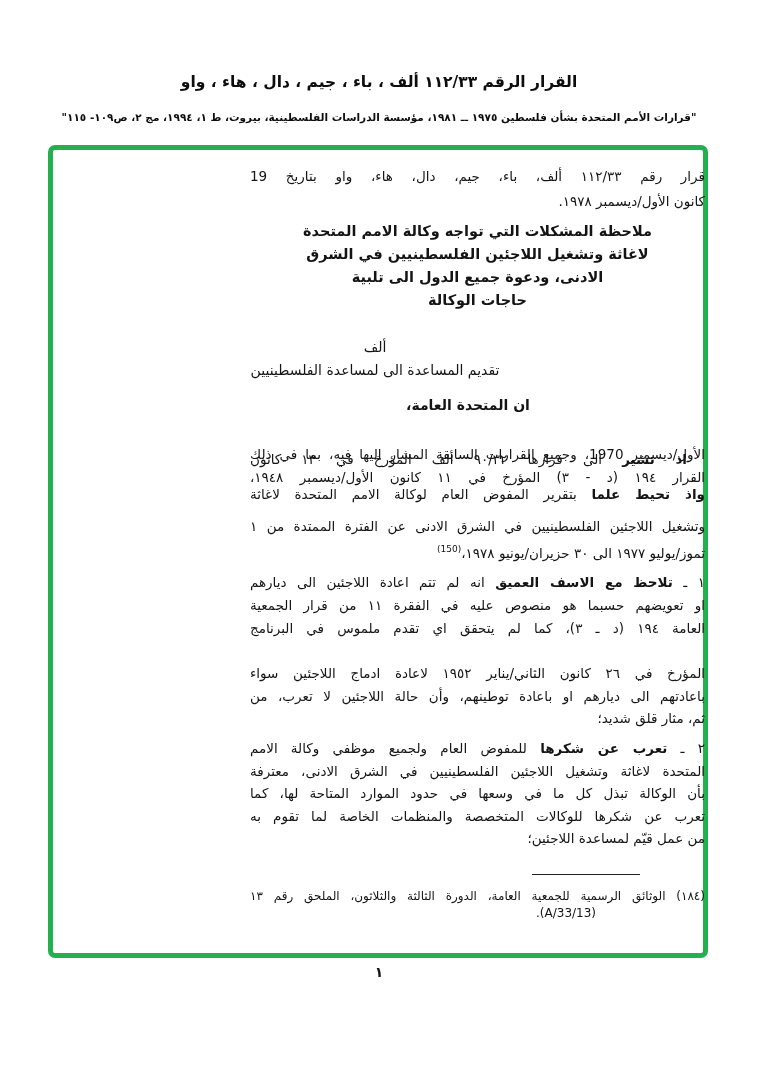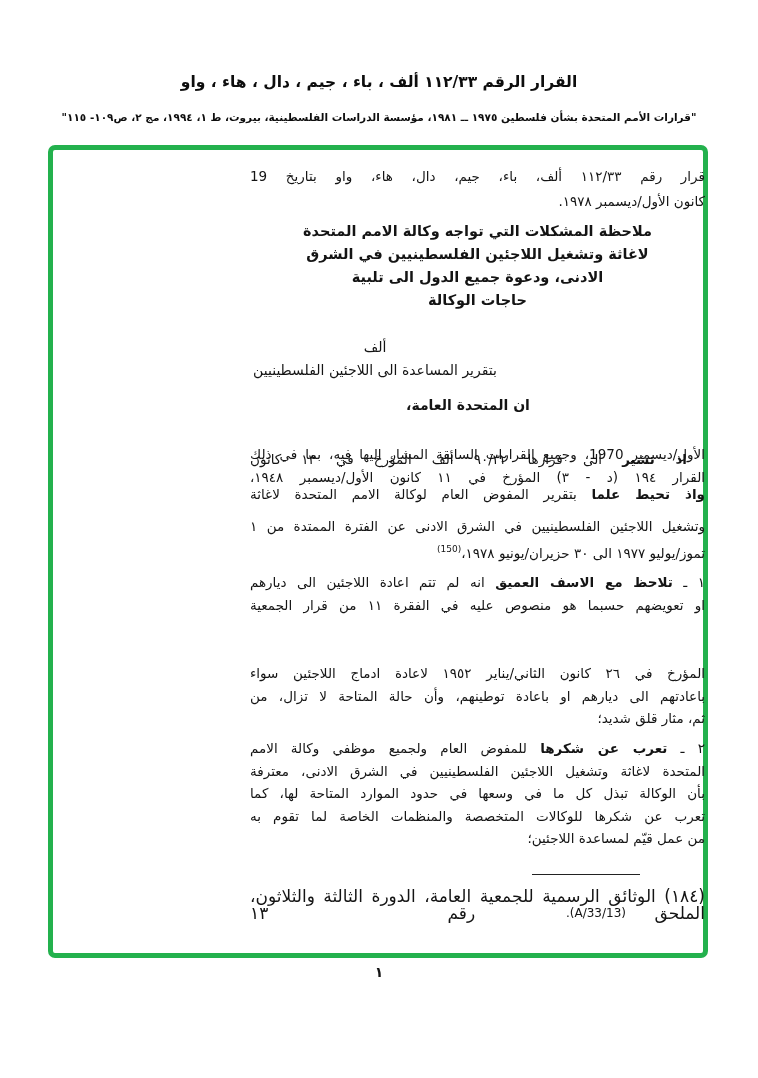--- a/index.html
+++ b/index.html
@@ -11,23 +11,23 @@
   .frame{top:145px;left:48px;width:650px;height:803px;border:5px solid #23b14d;border-radius:7px;}
   .ln{left:250px;width:455px;font-size:13.5px;line-height:20px;}
   .j{text-align:justify;text-align-last:justify;}
   .r{text-align:right;}
   .b{font-weight:bold;}
   .tb{left:250px;width:455px;text-align:center;font-weight:bold;font-size:14.5px;line-height:20px;}
   .sec{left:250px;width:250px;text-align:center;font-weight:normal;font-size:14px;line-height:20px;}
   .opening{left:398px;width:140px;text-align:center;font-weight:bold;font-size:14px;}
   .indent1{padding-right:18px;box-sizing:border-box;margin-top:28px;}
   sup{font-size:9px;vertical-align:super;}
-  .fn{font-size:17px;line-height:17px;}
+  .fn{font-size:12px;line-height:17px;}
   .fn-rule{left:532px;top:874px;width:108px;border-top:1.5px solid #222;}
-  .fn-ref{left:536px;top:906px;width:90px;text-align:right;font-size:12px;}
+  .fn-ref{left:536px;top:906px;width:90px;text-align:left;font-size:12px;}
   .pagenum{top:964px;left:0;width:758px;text-align:center;font-size:14px;font-weight:bold;}
 </style>
 </head>
 <body>
 
 <div class="page" lang="ar">
 
   <div class="abs hdr-title">القرار الرقم ١١٢/٣٣ ألف ، باء ، جيم ، دال ، هاء ، واو</div>
   <div class="abs hdr-src">"قرارات الأمم المتحدة بشأن فلسطين ١٩٧٥ ــ ١٩٨١، مؤسسة الدراسات الفلسطينية، بيروت، ط ١، ١٩٩٤، مج ٢، ص١٠٩- ١١٥"</div>
 
@@ -35,36 +35,37 @@
 
   <div class="abs ln j" style="top:166px">قرار رقم ١١٢/٣٣ ألف، باء، جيم، دال، هاء، واو بتاريخ 19</div>
   <div class="abs ln r" style="top:191px">كانون الأول/ديسمبر ١٩٧٨.</div>
 
   <div class="abs tb" style="top:221px">ملاحظة المشكلات التي تواجه وكالة الامم المتحدة</div>
   <div class="abs tb" style="top:244px">لاغاثة وتشغيل اللاجئين الفلسطينيين في الشرق</div>
   <div class="abs tb" style="top:267px">الادنى، ودعوة جميع الدول الى تلبية</div>
   <div class="abs tb" style="top:290px">حاجات الوكالة</div>
 
   <div class="abs sec" style="top:337px">ألف</div>
-  <div class="abs sec" style="top:360px">بتقرير المساعدة الى اللاجئين الفلسطينيين</div>
+  <div class="abs sec" style="top:360px">تقديم المساعدة الى لمساعدة الفلسطينيين</div>
 
   <div class="abs opening" style="top:397px">ان المتحدة العامة،</div>
 
   <div class="abs ln j indent1" style="top:421px"><b class="b">اذ تشير</b><span> الى قرارها ٩٠/٣٢ ألف المؤرخ في ١٣ كانون</span></div>
   <div class="abs ln j" style="top:444px">الأول/ديسمبر 1970، وجميع القرارات السابقة المشار اليها فيه، بما في ذلك</div>
   <div class="abs ln j" style="top:467px">القرار ١٩٤ (د - ٣) المؤرخ في ١١ كانون الأول/ديسمبر ١٩٤٨،</div>
 
   <div class="abs ln j" style="top:484px"><b class="b">واذ تحيط علما</b><span> بتقرير المفوض العام لوكالة الامم المتحدة لاغاثة</span></div>
   <div class="abs ln j" style="top:516px">وتشغيل اللاجئين الفلسطينيين في الشرق الادنى عن الفترة الممتدة من ١</div>
   <div class="abs ln r" style="top:539px"><span>تموز/يوليو ١٩٧٧ الى ٣٠ حزيران/يونيو ١٩٧٨،</span><sup>(150)</sup></div>
 
   <div class="abs ln j" style="top:572px"><span>١ ـ </span><b class="b">تلاحظ مع الاسف العميق</b><span> انه لم تتم اعادة اللاجئين الى ديارهم</span></div>
   <div class="abs ln j" style="top:595px">او تعويضهم حسبما هو منصوص عليه في الفقرة ١١ من قرار الجمعية</div>
+  <div class="abs ln j" style="top:618px">العامة ١٩٤ (د ـ ٣)، كما لم يتحقق اي تقدم ملموس في البرنامج</div>
   <div class="abs ln j" style="top:663px">المؤرخ في ٢٦ كانون الثاني/يناير ١٩٥٢ لاعادة ادماج اللاجئين سواء</div>
-  <div class="abs ln j" style="top:686px">باعادتهم الى ديارهم او باعادة توطينهم، وأن حالة المتاحة لا تزال، من</div>
+  <div class="abs ln j" style="top:686px">باعادتهم الى ديارهم او باعادة توطينهم، وأن حالة اللاجئين لا تعرب، من</div>
   <div class="abs ln r" style="top:708px">ثم، مثار قلق شديد؛</div>
 
   <div class="abs ln j" style="top:738px"><span>٢ ـ </span><b class="b">تعرب عن شكرها</b><span> للمفوض العام ولجميع موظفي وكالة الامم</span></div>
   <div class="abs ln j" style="top:761px">المتحدة لاغاثة وتشغيل اللاجئين الفلسطينيين في الشرق الادنى، معترفة</div>
   <div class="abs ln j" style="top:783px">بأن الوكالة تبذل كل ما في وسعها في حدود الموارد المتاحة لها، كما</div>
   <div class="abs ln j" style="top:806px">تعرب عن شكرها للوكالات المتخصصة والمنظمات الخاصة لما تقوم به</div>
   <div class="abs ln r" style="top:828px">من عمل قيّم لمساعدة اللاجئين؛</div>
 
   <div class="abs fn-rule"></div>
   <div class="abs ln j fn" style="top:888px">(١٨٤) الوثائق الرسمية للجمعية العامة، الدورة الثالثة والثلاثون، الملحق رقم ١٣</div>

